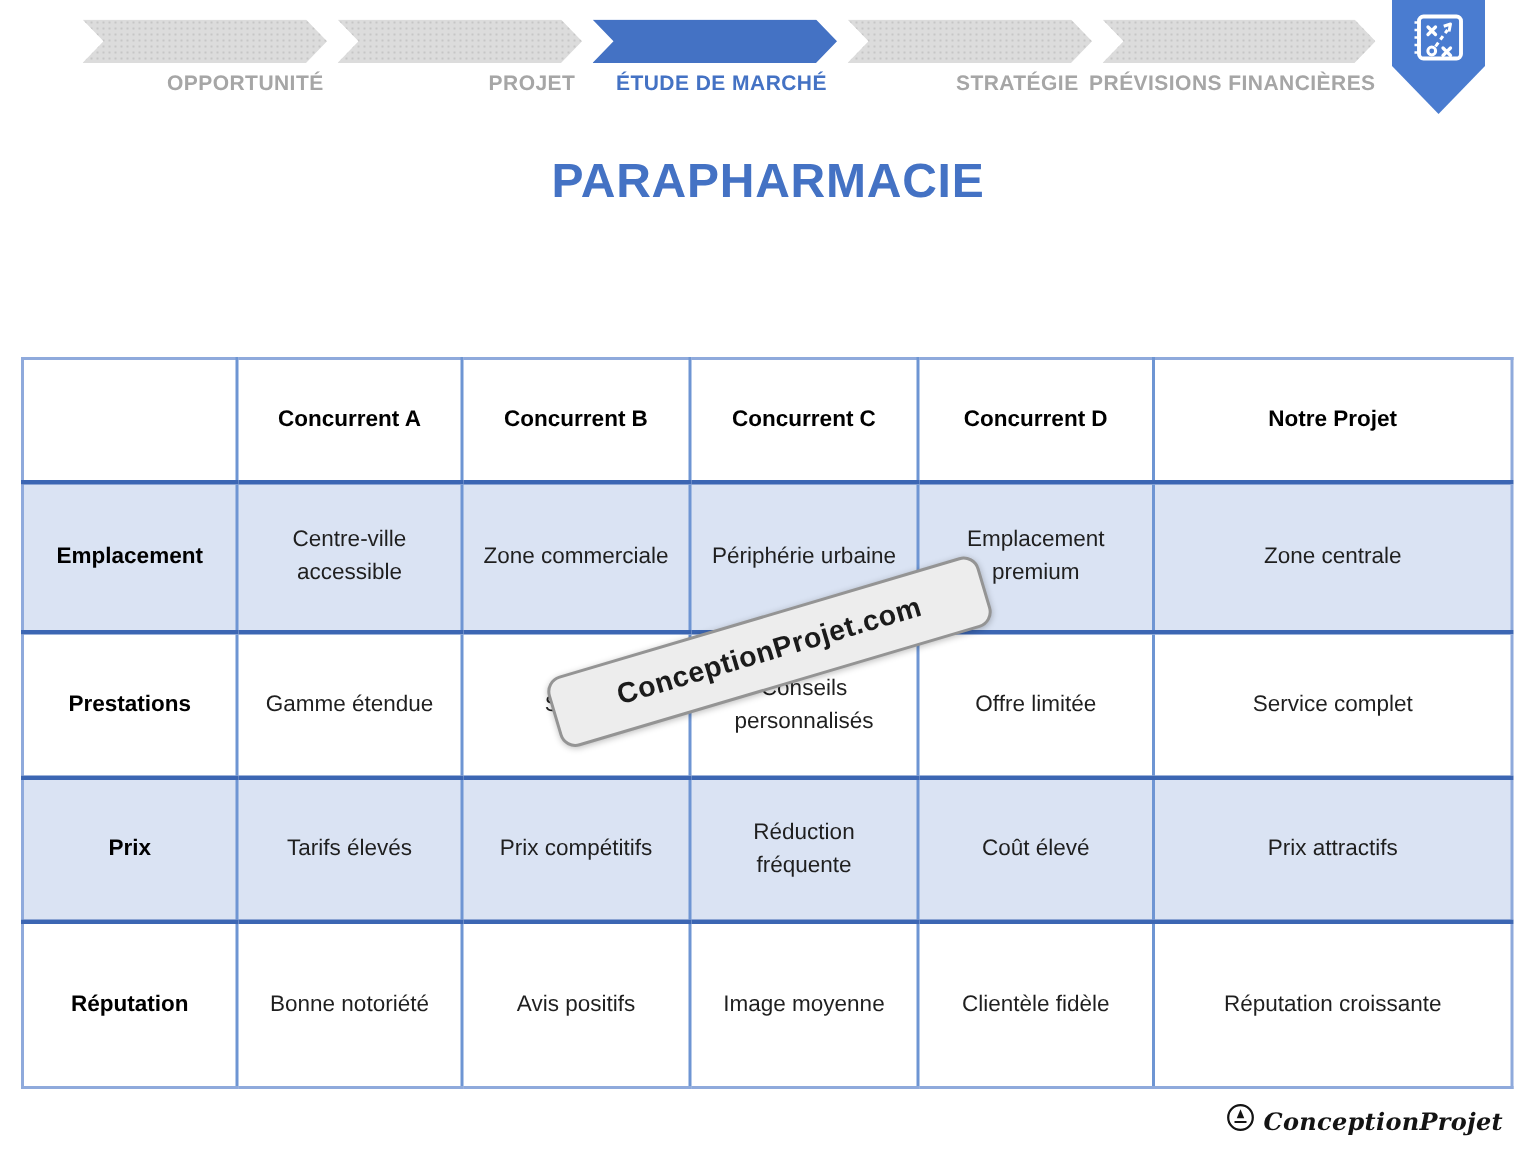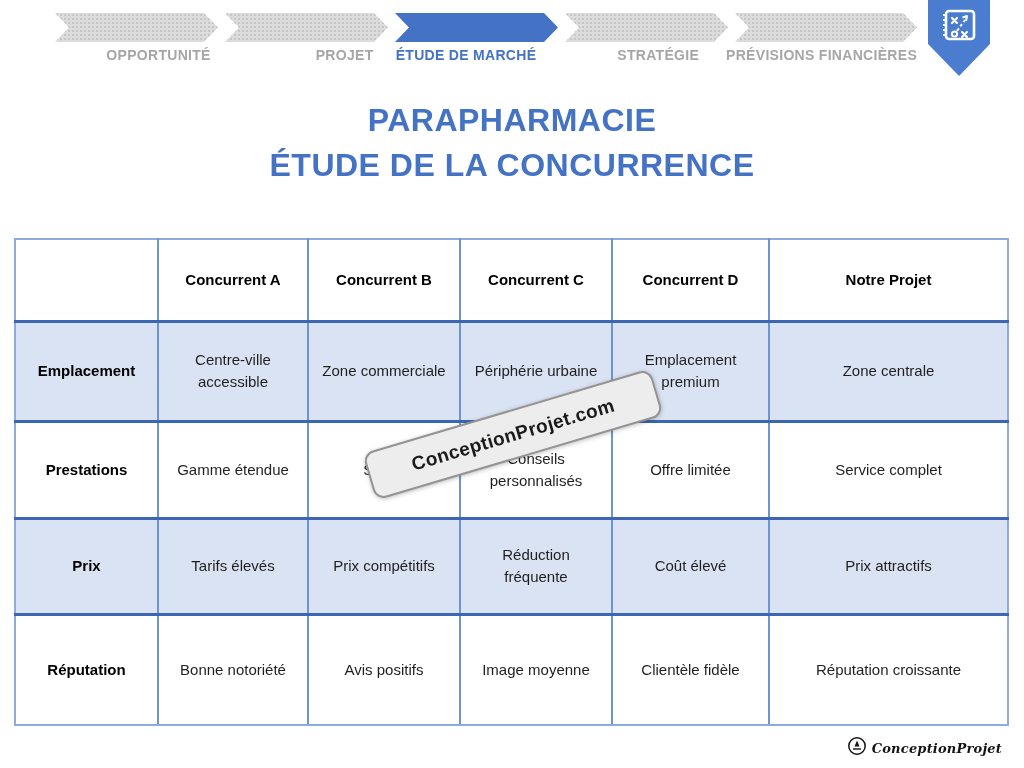--- a/index.html
+++ b/index.html
@@ -19,21 +19,21 @@
   }
   .arrow:last-child { flex:182 1 0; margin-right:0; }
   .arrow.active { background-color:#4472c4; background-image:none; }
 
   .steps-labels { position:absolute; left:55px; top:47px; width:862px; display:flex; }
   .step-label {
     flex:163 1 0; margin-right:7px; text-align:right;
     font-size:14px; font-weight:bold; color:#a6a6a6; letter-spacing:0.3px;
     white-space:nowrap; overflow:visible;
   }
-  .step-label:last-child { flex:182 1 0; margin-right:0;margin-left:20px; }
+  .step-label:last-child { flex:182 1 0; margin-right:0; }
   .step-label.active { color:#4472c4; }
 
   
   .badge {
     position:absolute; left:928px; top:0; width:62px; height:76px;
     background:#4a7cd0;
     clip-path:polygon(0 0, 100% 0, 100% 58%, 50% 100%, 0 58%);
     display:flex; justify-content:center;
   }
   .badge svg { margin-top:7px; }
@@ -70,21 +70,21 @@
     transform:rotate(-16.5deg);
     display:flex; align-items:center; justify-content:center;
     box-shadow:0 1px 4px rgba(0,0,0,0.25);
     font-size:19px; font-weight:bold; color:#1b1b1b; letter-spacing:0.4px;
     z-index:5;
   }
 
   
   .footer-brand { position:absolute; right:22px; bottom:8px; display:flex; align-items:center; gap:5px; }
   .footer-brand .brand-text { font-family:"DejaVu Serif", serif; font-style:italic; font-weight:bold;
-                              font-size:13px; color:#141414; letter-spacing:0.2px; }
+                              font-size:16px; color:#141414; letter-spacing:0.2px; }
 </style>
 </head>
 <body>
 
 <div class="slide">
 
   <div class="steps-arrows">
     <div class="arrow"></div>
     <div class="arrow"></div>
     <div class="arrow active"></div>
@@ -112,21 +112,20 @@
         <path d="M22 25 L27 30 M27 25 L22 30" stroke="#ffffff" stroke-width="2.2" stroke-linecap="round"></path>
         <circle cx="14.5" cy="27" r="2.6" fill="none" stroke="#ffffff" stroke-width="2"></circle>
         <path d="M17 24 Q22 17 25 13" fill="none" stroke="#ffffff" stroke-width="2" stroke-dasharray="3 2.4"></path>
         <path d="M22.5 10.5 L27 9 L26 14" fill="none" stroke="#ffffff" stroke-width="2" stroke-linejoin="round"></path>
       </svg>
     </span>
   </div>
 
   <div class="title">
     <div>PARAPHARMACIE</div>
-    <div>ÉTUDE DE LA CONCURRENCE</div>
   </div>
 
   <table class="cmp">
     <colgroup>
       <col style="width:143px">
         <col style="width:150px">
         <col style="width:152px">
       <col style="width:152px">
         <col style="width:157px">
         <col style="width:239px">

